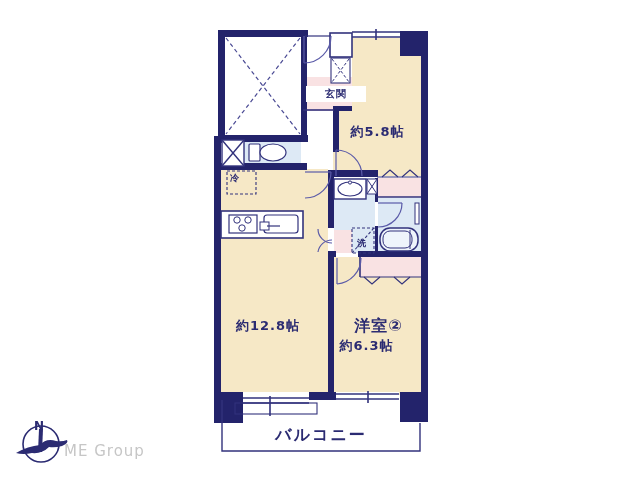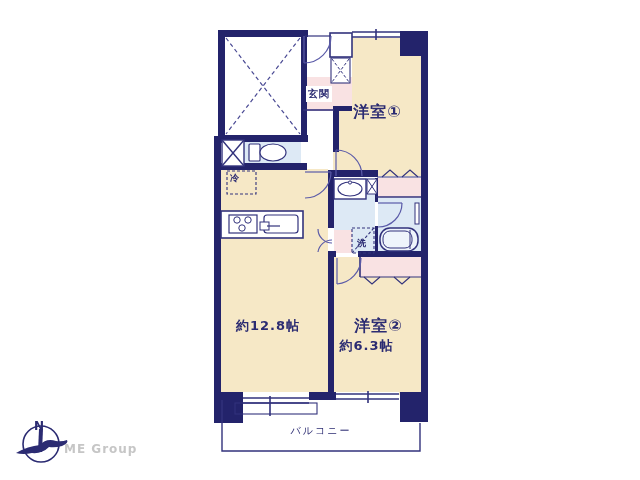--- a/index.html
+++ b/index.html
@@ -10,25 +10,25 @@
   .stage svg{position:absolute;left:0;top:0;}
   .lbl{
     position:absolute;color:#2b2b72;text-align:center;line-height:1.25;
     white-space:nowrap;
   }
   .room-name{font-size:16px;font-weight:700;letter-spacing:1px;}
   .room-size{font-size:13px;font-weight:700;letter-spacing:1px;}
   .tiny{font-size:9px;font-weight:700;}
   .genkan{
     position:absolute;background:#ffffff;color:#2b2b72;font-size:10px;font-weight:700;
-    padding:1px 2px;letter-spacing:1px;
-  }
-  .balcony{font-size:10px;font-weight:400;letter-spacing:2px;}
+    padding:1px 19px;letter-spacing:1px;
+  }
+  .balcony{font-size:16px;font-weight:700;letter-spacing:2px;}
   .logo-text{
-    position:absolute;color:#c6c6c6;font-size:12px;letter-spacing:1px;font-weight:700;
+    position:absolute;color:#c6c6c6;font-size:15px;letter-spacing:1px;font-weight:400;
   }
 </style>
 </head>
 <body>
 
 <div class="stage">
 
   <svg width="640" height="480" viewBox="0 0 640 480">
 
     <g>
@@ -200,21 +200,21 @@
       <circle cx="41" cy="444" r="18" stroke="#2b2b72" stroke-width="1.6" fill="none"></circle>
       <text x="34" y="430" font-size="12" font-weight="bold" fill="#2b2b72">N</text>
       <polygon points="39,429 43,429 42,452 38,452" fill="#2b2b72"></polygon>
       <path d="M 16 453 Q 28 446 40 445 Q 46 438 56 441 Q 62 442 67 440 Q 69 443 62 446
                Q 55 448 49 447 Q 42 454 32 453 Q 23 455 16 453 Z" fill="#2b2b72"></path>
     </g>
   </svg>
 
   <div class="genkan" style="left:306px;top:86px;">玄関</div>
 
-  <div class="lbl room-name" style="left:333px;top:102px;width:89px;">洋室①</div>
+  <div class="lbl room-size" style="left:333px;top:124px;width:89px;">約5.8帖</div>
 
   <div class="lbl room-size" style="left:212px;top:318px;width:112px;text-align:center;">約12.8帖</div>
 
   <div class="lbl room-name" style="left:334px;top:316px;width:89px;">洋室②</div>
   <div class="lbl room-size" style="left:334px;top:338px;width:65px;">約6.3帖</div>
 
   <div class="lbl tiny" style="left:230px;top:173px;">冷</div>
   <div class="lbl tiny" style="left:357px;top:238px;">洗</div>
 
   <div class="lbl balcony" style="left:222px;top:425px;width:198px;">バルコニー</div>

